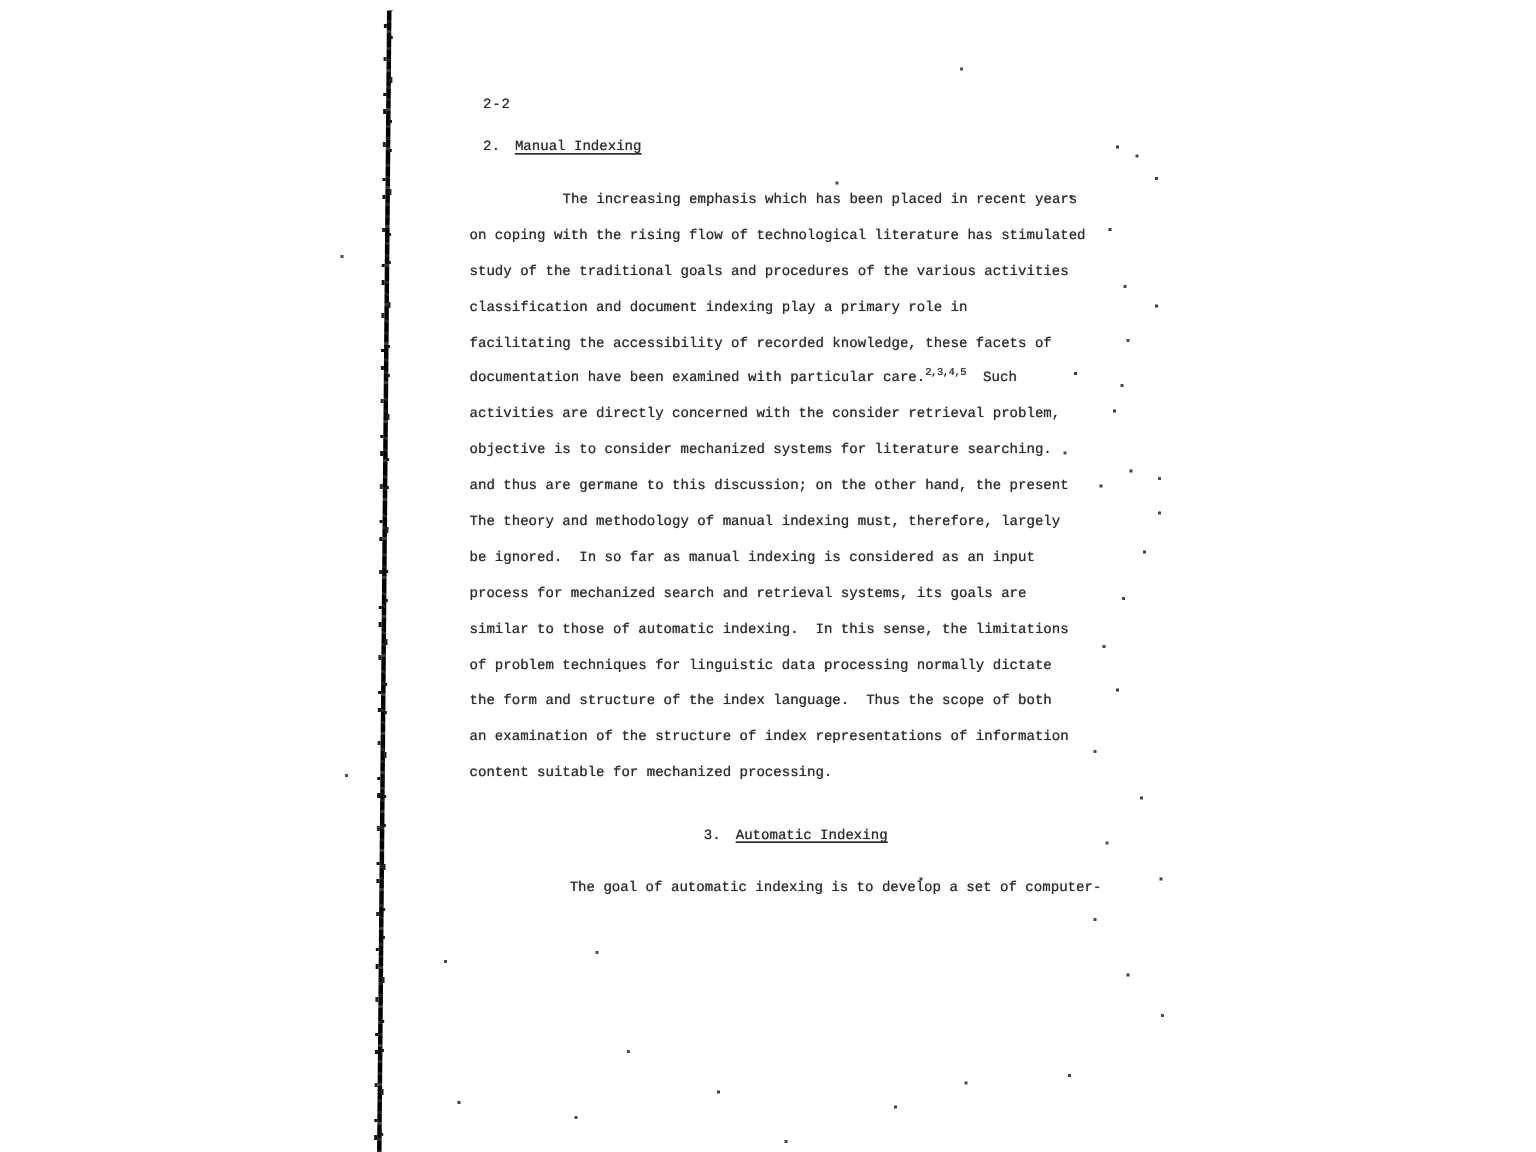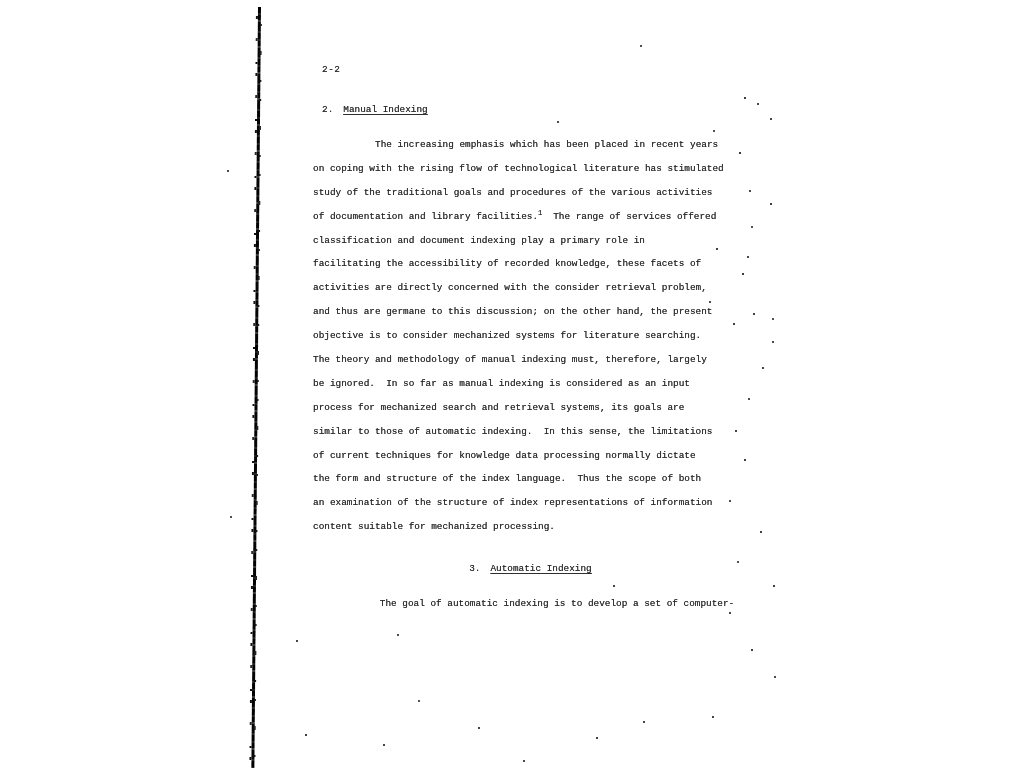--- a/index.html
+++ b/index.html
@@ -82,21 +82,21 @@
   }
   .page-number {
     position: absolute;
     left: 322px;
     top: 64px;
     letter-spacing: 0.5px;
   }
   .content {
     position: absolute;
     left: 313px;
-    top: 104px;
+    top: 92px;
     width: 426px;
     font-family: Liberation Mono, monospace;
   }
   .section + .section { margin-top: 18px; text-align: center; }
   .section-heading {
     height: 14px;
     margin-bottom: 21px;
     padding-left: 9px;
     white-space: pre;
   }
@@ -124,31 +124,31 @@
   <div class="binding-strip"></div>
   <div class="noise"></div>
   <div class="page-number">2-2</div>
   <div class="content" id="sections">
       <div class="section">
         <div class="section-heading"><span class="sec-num">2.</span><span class="sec-title">Manual Indexing</span></div>
         <div class="paragraph">
           <div class="line indent">The increasing emphasis which has been placed in recent years</div>
           <div class="line">on coping with the rising flow of technological literature has stimulated</div>
           <div class="line">study of the traditional goals and procedures of the various activities</div>
-          <div class="line">of documentation and library facilities.<sup>1</sup>  The range of services offered</div>
           <div class="line">classification and document indexing play a primary role in</div>
           <div class="line">facilitating the accessibility of recorded knowledge, these facets of</div>
+          <div class="line">documentation have been examined with particular care.<sup>2,3,4,5</sup>  Such</div>
           <div class="line">activities are directly concerned with the consider retrieval problem,</div>
+          <div class="line">objective is to consider mechanized systems for literature searching.</div>
           <div class="line">and thus are germane to this discussion; on the other hand, the present</div>
-          <div class="line">objective is to consider mechanized systems for literature searching.</div>
           <div class="line">The theory and methodology of manual indexing must, therefore, largely</div>
           <div class="line">be ignored.  In so far as manual indexing is considered as an input</div>
           <div class="line">process for mechanized search and retrieval systems, its goals are</div>
           <div class="line">similar to those of automatic indexing.  In this sense, the limitations</div>
-          <div class="line">of current techniques for knowledge data processing normally dictate</div>
+          <div class="line">of problem techniques for linguistic data processing normally dictate</div>
           <div class="line">the form and structure of the index language.  Thus the scope of both</div>
           <div class="line">an examination of the structure of index representations of information</div>
           <div class="line">content suitable for mechanized processing.</div>
         </div>
       </div>
       <div class="section">
         <div class="section-heading"><span class="sec-num">3.</span><span class="sec-title">Automatic Indexing</span></div>
         <div class="paragraph">
           <div class="line indent">The goal of automatic indexing is to develop a set of computer-</div>
         </div>

